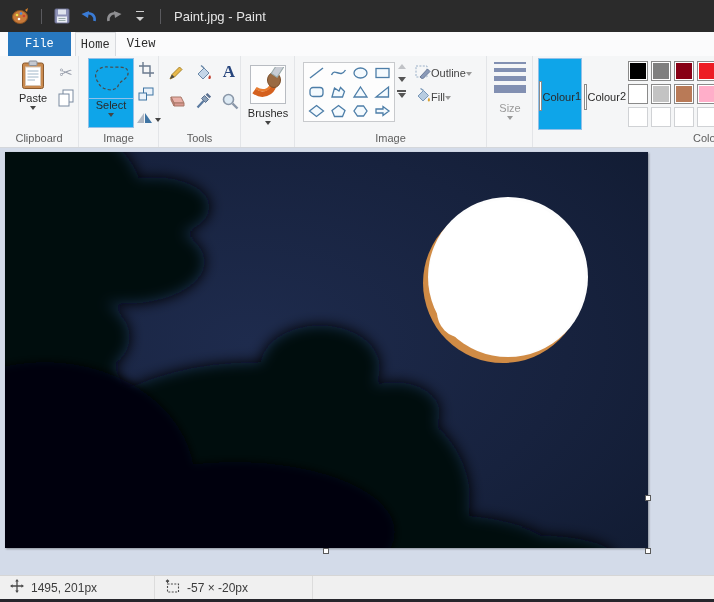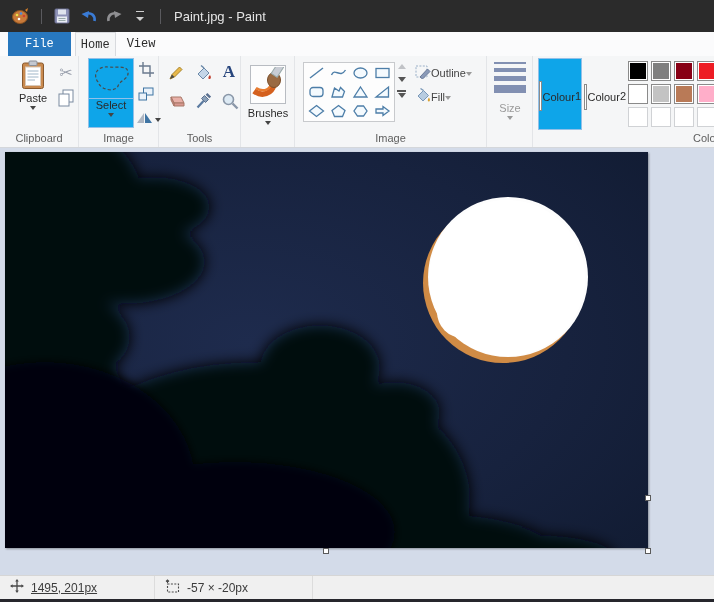--- a/index.html
+++ b/index.html
@@ -413,21 +413,21 @@
           <ellipse cx="230" cy="380" rx="160" ry="70"></ellipse>
         </g>
       </svg>
     </div>
     <div class="handle" style="left:645px;top:347px;"></div>
     <div class="handle" style="left:323px;top:400px;"></div>
     <div class="handle" style="left:645px;top:400px;"></div>
   </div>
 
   <div class="statusbar">
-    <div class="ssec" style="width:155px;text-decoration:underline;">
+    <div class="ssec" style="width:155px;">
       <span>
         <svg width="14" height="14" viewBox="0 0 14 14">
           <path d="M7 1.5 V12.5 M1.5 7 H12.5" stroke="#4a4a4a" stroke-width="1.3"></path>
           <path d="M7 0 L5.2 2.6 H8.8 Z M7 14 L5.2 11.4 H8.8 Z M0 7 L2.6 5.2 V8.8 Z M14 7 L11.4 5.2 V8.8 Z" fill="#4a4a4a"></path>
         </svg>
       </span>
       <span>1495, 201px</span>
     </div>
     <div class="ssec" style="width:158px;">
       <span>

